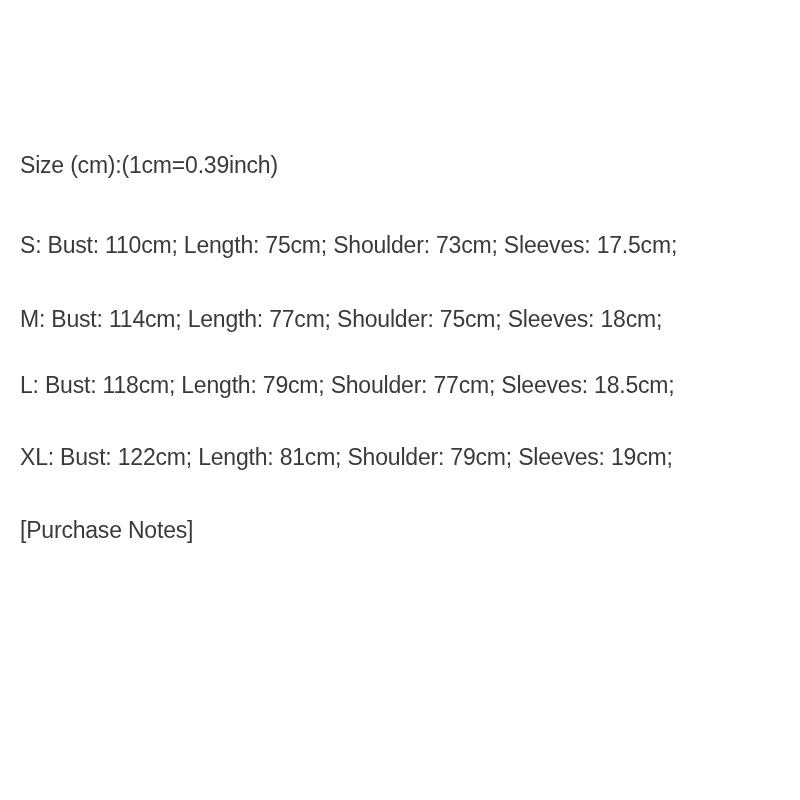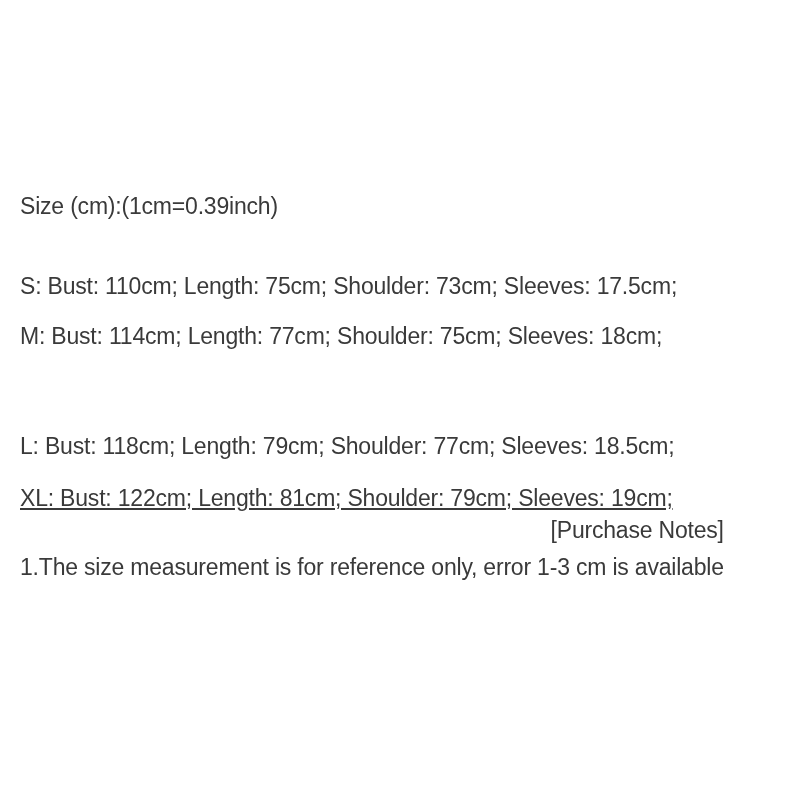--- a/index.html
+++ b/index.html
@@ -21,40 +21,38 @@
       top: 0;
       width: 770px;
     }
     .line {
       position: absolute;
       left: 0;
       white-space: nowrap;
       font-size: 23px;
       line-height: 30px;
       letter-spacing: -0.2px;
-      margin-top: 41px;
     }
     .notes {
       position: absolute;
       left: 0;
       top: 512px;
       font-size: 23px;
       line-height: 36.5px;
       letter-spacing: -0.2px;
     }
-    .notes div { white-space: nowrap; text-align: right; }
+    .notes div { white-space: nowrap; }
   </style>
 </head>
 <body>
 
 <div class="doc">
   <div class="line" style="top:150px;">Size (cm):(1cm=0.39inch)</div>
 
   <div class="line" style="top:230px;">S: Bust: 110cm; Length: 75cm; Shoulder: 73cm; Sleeves: 17.5cm;</div>
-  <div class="line" style="top:280px;">M: Bust: 114cm; Length: 77cm; Shoulder: 75cm; Sleeves: 18cm;</div>
-  <div class="line" style="top:390px;">L: Bust: 118cm; Length: 79cm; Shoulder: 77cm; Sleeves: 18.5cm;</div>
-  <div class="line" style="top:442px;text-decoration:underline;">XL: Bust: 122cm; Length: 81cm; Shoulder: 79cm; Sleeves: 19cm;</div>
+  <div class="line" style="top:304px;">M: Bust: 114cm; Length: 77cm; Shoulder: 75cm; Sleeves: 18cm;</div>
+  <div class="line" style="top:370px;">L: Bust: 118cm; Length: 79cm; Shoulder: 77cm; Sleeves: 18.5cm;</div>
+  <div class="line" style="top:442px;">XL: Bust: 122cm; Length: 81cm; Shoulder: 79cm; Sleeves: 19cm;</div>
 
   <div class="notes">
     <div>[Purchase Notes]</div>
-    <div>1.The size measurement is for reference only, error 1-3 cm is available</div>
   </div>
 </div>
 
 </body></html>

